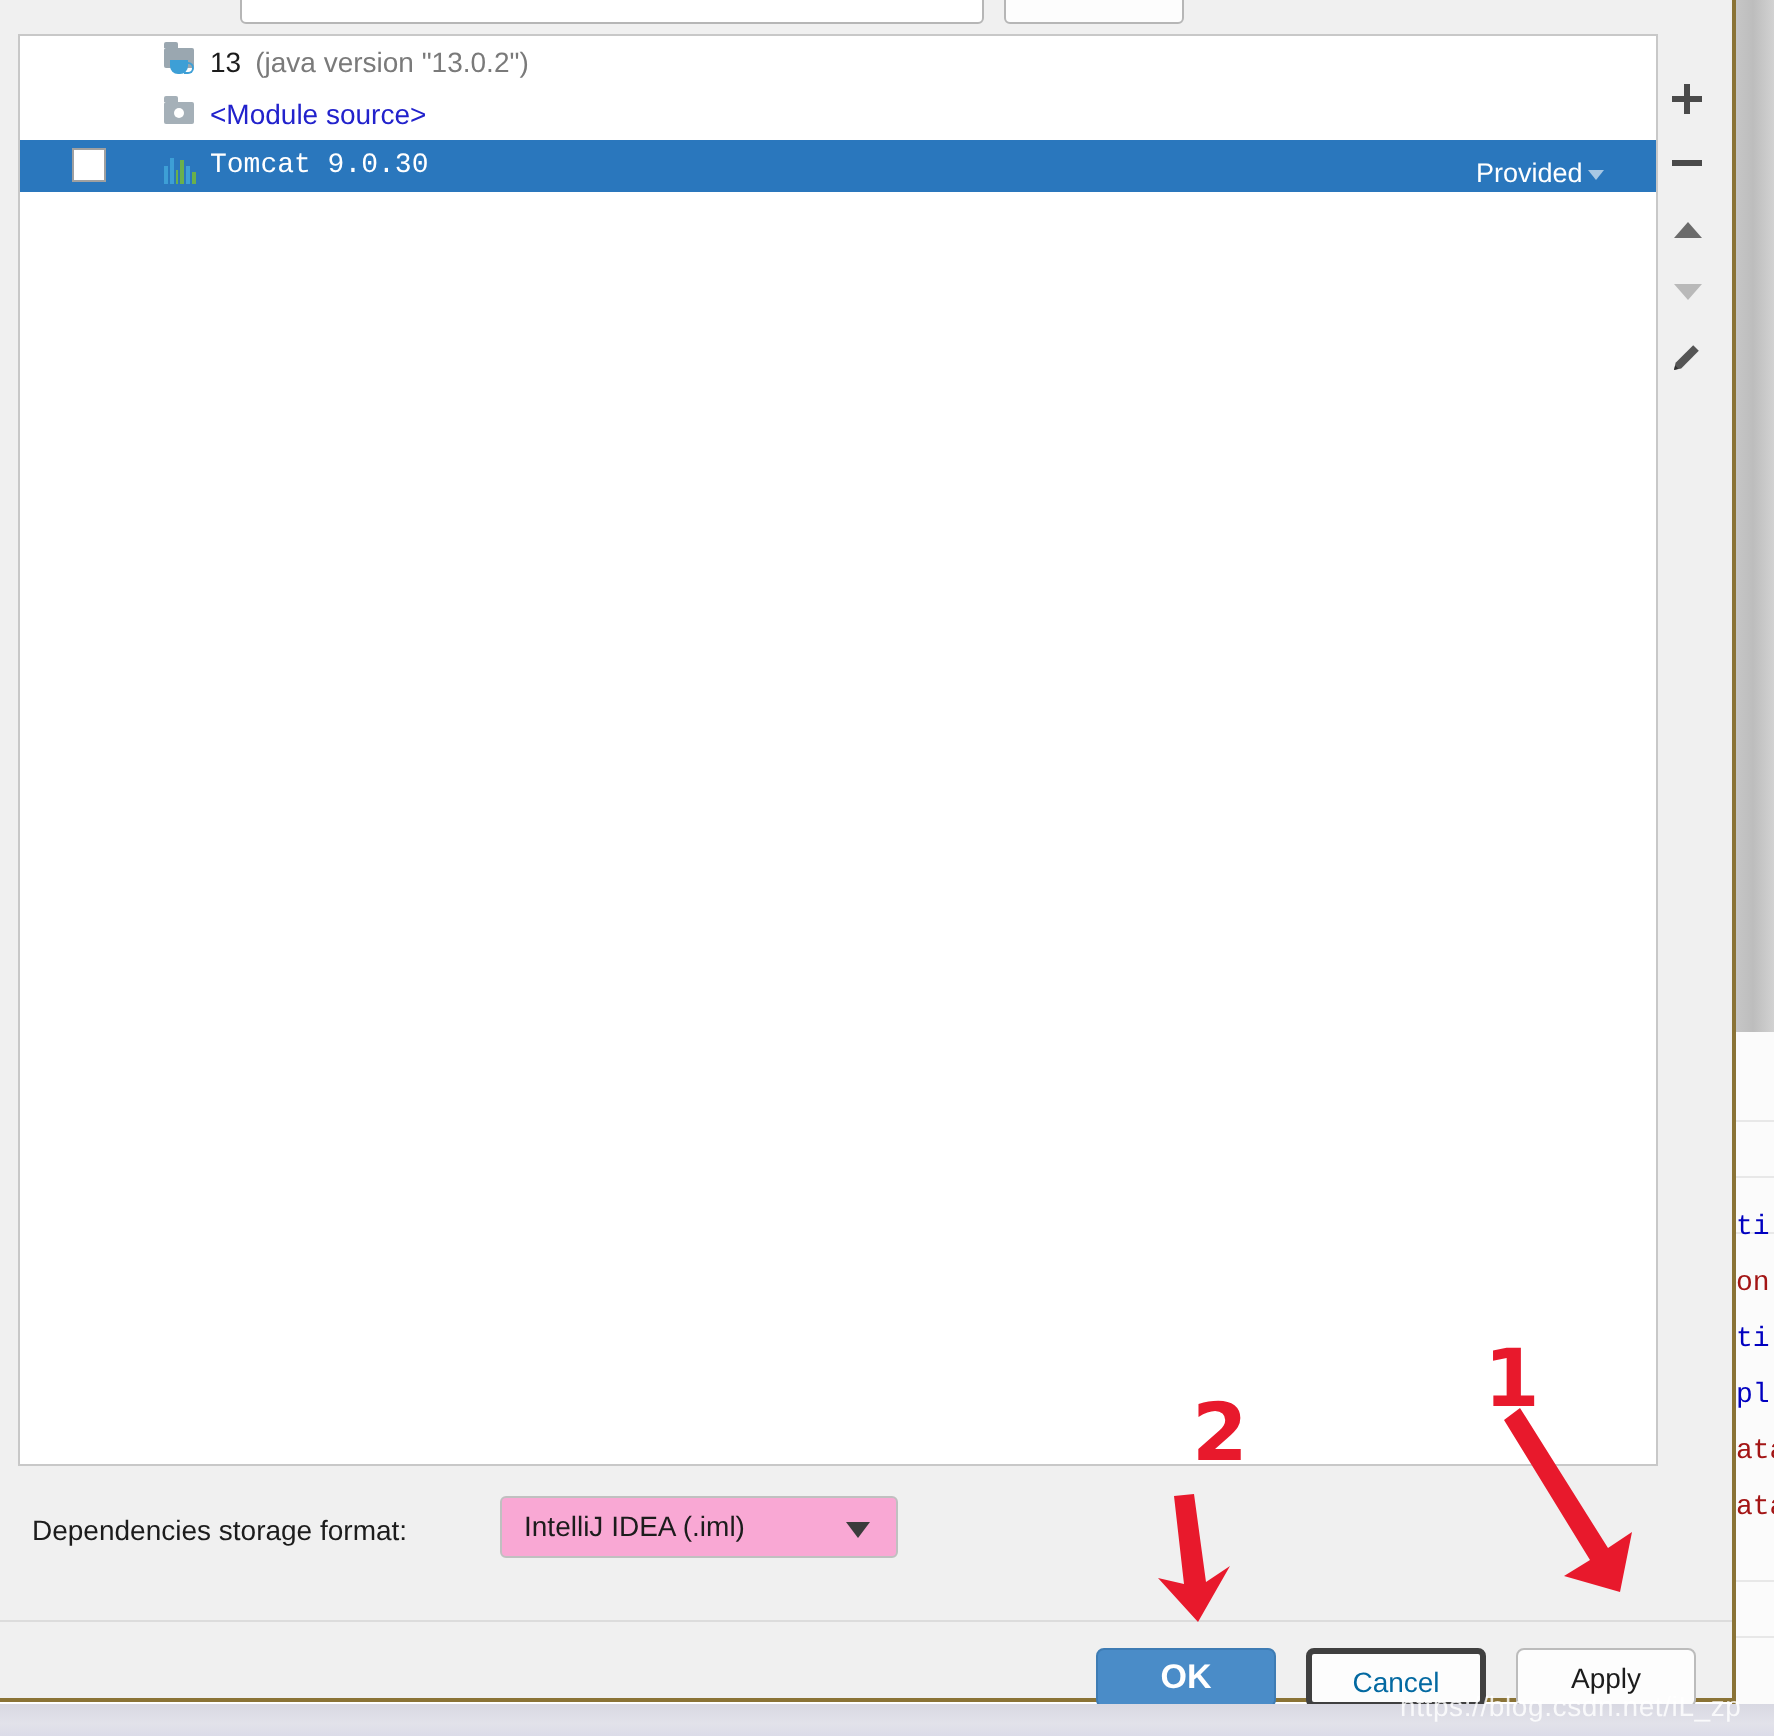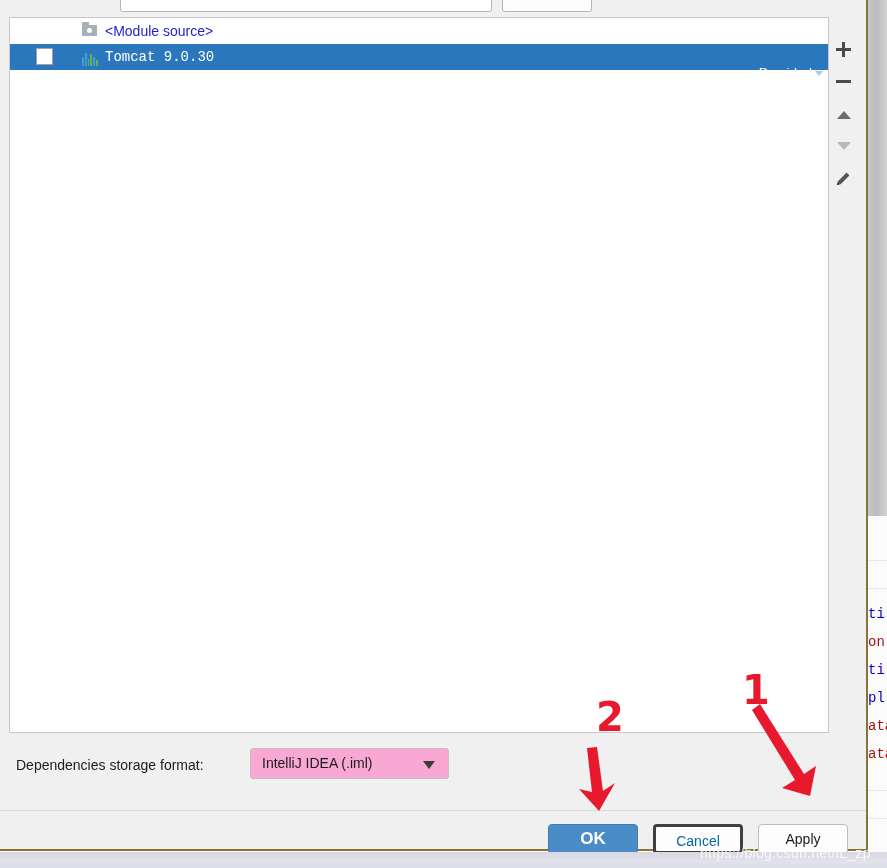--- a/index.html
+++ b/index.html
@@ -158,23 +158,22 @@
     position: absolute;
     left: 68px; top: 0;
     height: 26px;
     display: flex;
     align-items: center;
     gap: 7px;
     padding-left: 4px;
   }
   .cell-scope {
     position: absolute;
-    left: 728px; top: 16px;
+    left: 728px; top: 4px;
     width: 91px; height: 26px;
-    text-align: right;
     padding-right: 6px;
     box-sizing: border-box;
     font-size: 13.5px;
   }
   .scope-text { color: #ffffff; }
   .scope-caret {
     display: inline-block;
     margin-left: 3px;
     width: 0; height: 0;
     border-left: 4px solid transparent;
@@ -392,20 +391,32 @@
   <div id="top-button"></div>
 </div>
 
 <div id="dialog">
 
   <div id="table-panel">
 
 
     <div id="table-body">
 
+      <div class="row">
+        <div class="cell-export"></div>
+        <div class="cell-name">
+          <span class="icn icn-jdk">
+            <span class="folder"></span>
+              <span class="cup"></span>
+          </span>
+          <span class="lbl">13</span>
+          <span class="lbl-dim">(java version "13.0.2")</span>
+        </div>
+        <div class="cell-scope"></div>
+      </div>
 
       <div class="row">
         <div class="cell-export"></div>
         <div class="cell-name">
           <span class="icn icn-module">
             <span class="folder"></span>
               <span class="dot"></span>
           </span>
           <span class="lbl-link">&lt;Module source&gt;</span>
         </div>

